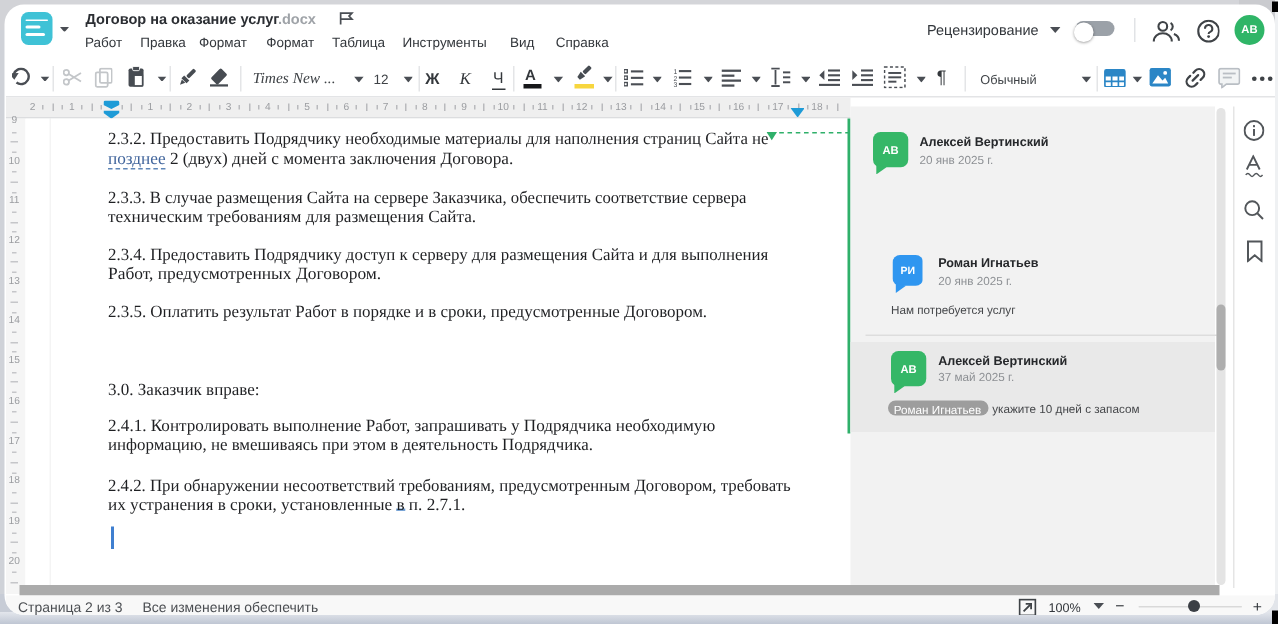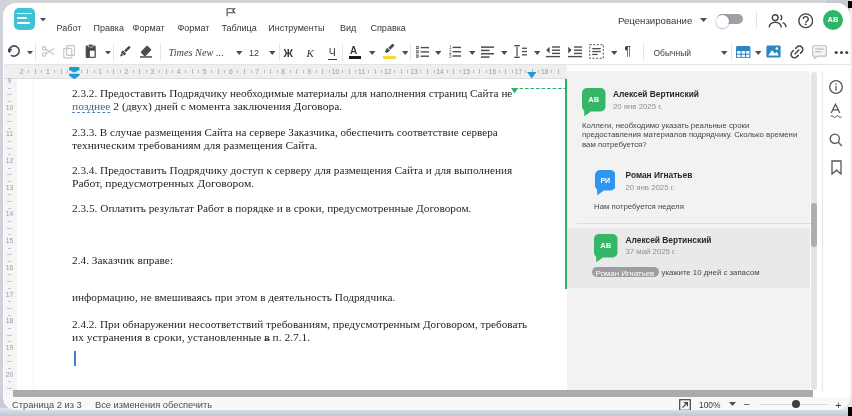--- a/index.html
+++ b/index.html
@@ -28,20 +28,21 @@
 </div>
 <div id="win">
 <div class="" style="left:10.5px;top:5px;width:21.5px;height:21.5px;background:#3fc2d6;border-radius:5px;">
       <i style="position:absolute;left:3.6px;top:4.6px;width:15px;height:1.9px;background:#fff;border-radius:1px"></i>
       <i style="position:absolute;left:3.6px;top:9.4px;width:9.5px;height:1.9px;background:#fff;border-radius:1px"></i>
       <i style="position:absolute;left:3.6px;top:14.2px;width:13px;height:1.9px;background:#fff;border-radius:1px"></i>
     </div>
 <svg style="left:37px;top:14.8px" width="6" height="3.5" viewBox="0 0 6 3.5">
       <polygon points="0,0 6,0 3.0,3.5" fill="#4a4e54"></polygon>
     </svg>
+<div style="position:absolute;left:54px;top:5.06px;line-height:1;font:700 9.7px 'Liberation Sans', sans-serif;color:#2b2e33;white-space:pre;">Договор на оказание услуг<span style="color:#9fa3a8">.docx</span></div>
 <svg style="left:222.5px;top:5.2px" width="10" height="8.5" viewBox="0 0 10 8.5">
       <path d="M1.1 8.3 V0.7 H8.6 L6.7 2.7 8.6 4.7 H1.1" fill="none" stroke="#4a4e54" stroke-width="1.15"></path>
     </svg>
 <div style="position:absolute;left:53.6px;top:19.74px;line-height:1;font:400 9px 'Liberation Sans', sans-serif;color:#33373c;white-space:pre;">Работ</div>
 <div style="position:absolute;left:90.5px;top:19.74px;line-height:1;font:400 9px 'Liberation Sans', sans-serif;color:#33373c;white-space:pre;">Правка</div>
 <div style="position:absolute;left:129.6px;top:19.74px;line-height:1;font:400 9px 'Liberation Sans', sans-serif;color:#33373c;white-space:pre;">Формат</div>
 <div style="position:absolute;left:174.5px;top:19.74px;line-height:1;font:400 9px 'Liberation Sans', sans-serif;color:#33373c;white-space:pre;">Формат</div>
 <div style="position:absolute;left:218.4px;top:19.74px;line-height:1;font:400 9px 'Liberation Sans', sans-serif;color:#33373c;white-space:pre;">Таблица</div>
 <div style="position:absolute;left:265.3px;top:19.74px;line-height:1;font:400 9px 'Liberation Sans', sans-serif;color:#33373c;white-space:pre;">Инструменты</div>
 <div style="position:absolute;left:337px;top:19.74px;line-height:1;font:400 9px 'Liberation Sans', sans-serif;color:#33373c;white-space:pre;">Вид</div>
@@ -411,51 +412,49 @@
 <div class="" style="left:4.2px;top:384.95px;width:4.6px;height:1px;background:#c5c6c9;"></div>
 <div class="" style="left:13.5px;top:76.2px;width:550.5px;height:310.8px;background:#fff;"></div>
 <div class="" style="left:30px;top:76.2px;width:1px;height:310.8px;background:rgba(0,0,0,0.045);"></div>
 <div id="L1" class="docln" style="left:68.5px;top:84.95px;transform:scaleX(0.984);">2.3.2. Предоставить Подрядчику необходимые материалы для наполнения страниц Сайта не</div>
 <div id="L2" class="docln" style="left:68.5px;top:97.65px;transform:scaleX(1.008);"><span style="color:#41659c;border-bottom:1.2px dashed #5e86b8;padding-bottom:0.5px">позднее</span> 2 (двух) дней с момента заключения Договора.</div>
 <div id="L3" class="docln" style="left:68.5px;top:123.75px;transform:scaleX(0.978);">2.3.3. В случае размещения Сайта на сервере Заказчика, обеспечить соответствие сервера</div>
 <div id="L4" class="docln" style="left:68.5px;top:136.85px;transform:scaleX(1.008);">техническим требованиям для размещения Сайта.</div>
 <div id="L5" class="docln" style="left:68.5px;top:162.35px;transform:scaleX(0.987);">2.3.4. Предоставить Подрядчику доступ к серверу для размещения Сайта и для выполнения</div>
 <div id="L6" class="docln" style="left:68.5px;top:175.45px;transform:scaleX(1.02);">Работ, предусмотренных Договором.</div>
 <div id="L7" class="docln" style="left:68.5px;top:199.95px;transform:scaleX(0.992);">2.3.5. Оплатить результат Работ в порядке и в сроки, предусмотренные Договором.</div>
-<div id="L8" class="docln" style="left:68.5px;top:252.15px;transform:scaleX(0.997);">2.4. Заказчик вправе:</div>
+<div id="L8" class="docln" style="left:68.5px;top:252.15px;transform:scaleX(0.997);">3.0. Заказчик вправе:</div>
+<div id="L9" class="docln" style="left:68.5px;top:276.15px;transform:scaleX(1.002);">2.4.1. Контролировать выполнение Работ, запрашивать у Подрядчика необходимую</div>
 <div id="L10" class="docln" style="left:68.5px;top:289.25px;transform:scaleX(0.989);">информацию, не вмешиваясь при этом в деятельность Подрядчика.</div>
 <div id="L11" class="docln" style="left:68.5px;top:315.55px;transform:scaleX(0.982);">2.4.2. При обнаружении несоответствий требованиям, предусмотренным Договором, требовать</div>
 <div id="L12" class="docln" style="left:68.5px;top:328.65px;transform:scaleX(1.006);">их устранения в сроки, установленные <span style="background:linear-gradient(#6b9bd2,#6b9bd2) no-repeat 0 85%/100% 1.6px">в</span> п. 2.7.1.</div>
 <div class="" style="left:71px;top:347.5px;width:1.5px;height:15.3px;background:#3f7fd0;"></div>
 <svg style="left:507.5px;top:85px" width="7" height="5.5" viewBox="0 0 7 5.5">
       <polygon points="0,0 7,0 3.5,5.5" fill="#2fb06a"></polygon>
     </svg>
 <div class="" style="left:510.5px;top:84.7px;width:53px;height:1.4px;background-image:linear-gradient(90deg,#2fb06a 60%,transparent 60%);background-size:5.5px 1.4px;"></div>
 <div class="" style="left:562.2px;top:76.2px;width:2.2px;height:210px;background:#2fb06a;"></div>
 <div class="" style="left:9.5px;top:387px;width:800.5px;height:6.5px;background:#ababab;"></div>
 <div class="" style="left:564.4px;top:67.5px;width:243.1px;height:319.5px;background:#f2f2f2;"></div>
 <div class="" style="left:807.5px;top:69px;width:6.5px;height:318px;background:#e4e4e4;border-radius:3px;"></div>
 <svg style="left:579px;top:84.5px" width="23.5" height="28.5" viewBox="0 0 23.5 28.5">
       <rect x="0" y="0" width="23.5" height="23.5" rx="5" fill="#35b767"></rect>
       <polygon points="2.2,21.5 9,23.5 2.2,28.3" fill="#35b767"></polygon>
       <text x="11.75" y="14.45" text-anchor="middle" font-family="Liberation Sans" font-size="7.5" font-weight="700" fill="#fff">АВ</text>
     </svg>
 <div style="position:absolute;left:610px;top:86.31px;line-height:1;font:700 8.4px 'Liberation Sans', sans-serif;color:#26282b;white-space:pre;">Алексей Вертинский</div>
 <div style="position:absolute;left:610px;top:98.98px;line-height:1;font:400 7.8px 'Liberation Sans', sans-serif;color:#8d9094;white-space:pre;">20 янв 2025 г.</div>
-<div style="position:absolute;left:579px;top:117.98px;font:7.8px 'Liberation Sans',sans-serif;line-height:9.4px;color:#45474a;white-space:pre">Коллеги, необходимо указать реальные сроки
-предоставления материалов подрядчику. Сколько времени
-вам потребуется?</div>
 <svg style="left:591.7px;top:167px" width="20.5" height="25.5" viewBox="0 0 20.5 25.5">
       <rect x="0" y="0" width="20.5" height="20.5" rx="5" fill="#2f96f0"></rect>
       <polygon points="2.2,18.5 9,20.5 2.2,25.3" fill="#2f96f0"></polygon>
       <text x="10.25" y="12.95" text-anchor="middle" font-family="Liberation Sans" font-size="7" font-weight="700" fill="#fff">РИ</text>
     </svg>
 <div style="position:absolute;left:622.5px;top:167.41px;line-height:1;font:700 8.4px 'Liberation Sans', sans-serif;color:#26282b;white-space:pre;">Роман Игнатьев</div>
 <div style="position:absolute;left:622.5px;top:180.08px;line-height:1;font:400 7.8px 'Liberation Sans', sans-serif;color:#8d9094;white-space:pre;">20 янв 2025 г.</div>
-<div style="position:absolute;left:591px;top:198.68px;line-height:1;font:400 7.8px 'Liberation Sans', sans-serif;color:#45474a;white-space:pre;">Нам потребуется неделя</div>
+<div style="position:absolute;left:591px;top:198.68px;line-height:1;font:400 7.8px 'Liberation Sans', sans-serif;color:#45474a;white-space:pre;">Нам потребуется услуг</div>
 <div class="" style="left:574px;top:220.2px;width:235px;height:1px;background:#dddddd;"></div>
 <div class="" style="left:564.4px;top:224.6px;width:243.1px;height:60px;background:#e9e9e9;"></div>
 <svg style="left:591px;top:230.5px" width="23.5" height="28.5" viewBox="0 0 23.5 28.5">
       <rect x="0" y="0" width="23.5" height="23.5" rx="5" fill="#35b767"></rect>
       <polygon points="2.2,21.5 9,23.5 2.2,28.3" fill="#35b767"></polygon>
       <text x="11.75" y="14.45" text-anchor="middle" font-family="Liberation Sans" font-size="7.5" font-weight="700" fill="#fff">АВ</text>
     </svg>
 <div style="position:absolute;left:622.5px;top:232.21px;line-height:1;font:700 8.4px 'Liberation Sans', sans-serif;color:#26282b;white-space:pre;">Алексей Вертинский</div>
 <div style="position:absolute;left:622.5px;top:244.08px;line-height:1;font:400 7.8px 'Liberation Sans', sans-serif;color:#8d9094;white-space:pre;">37 май 2025 г.</div>
 <div class="" style="left:588.5px;top:263.8px;width:67px;height:10.6px;background:#9d9d9d;border-radius:5.3px;">

